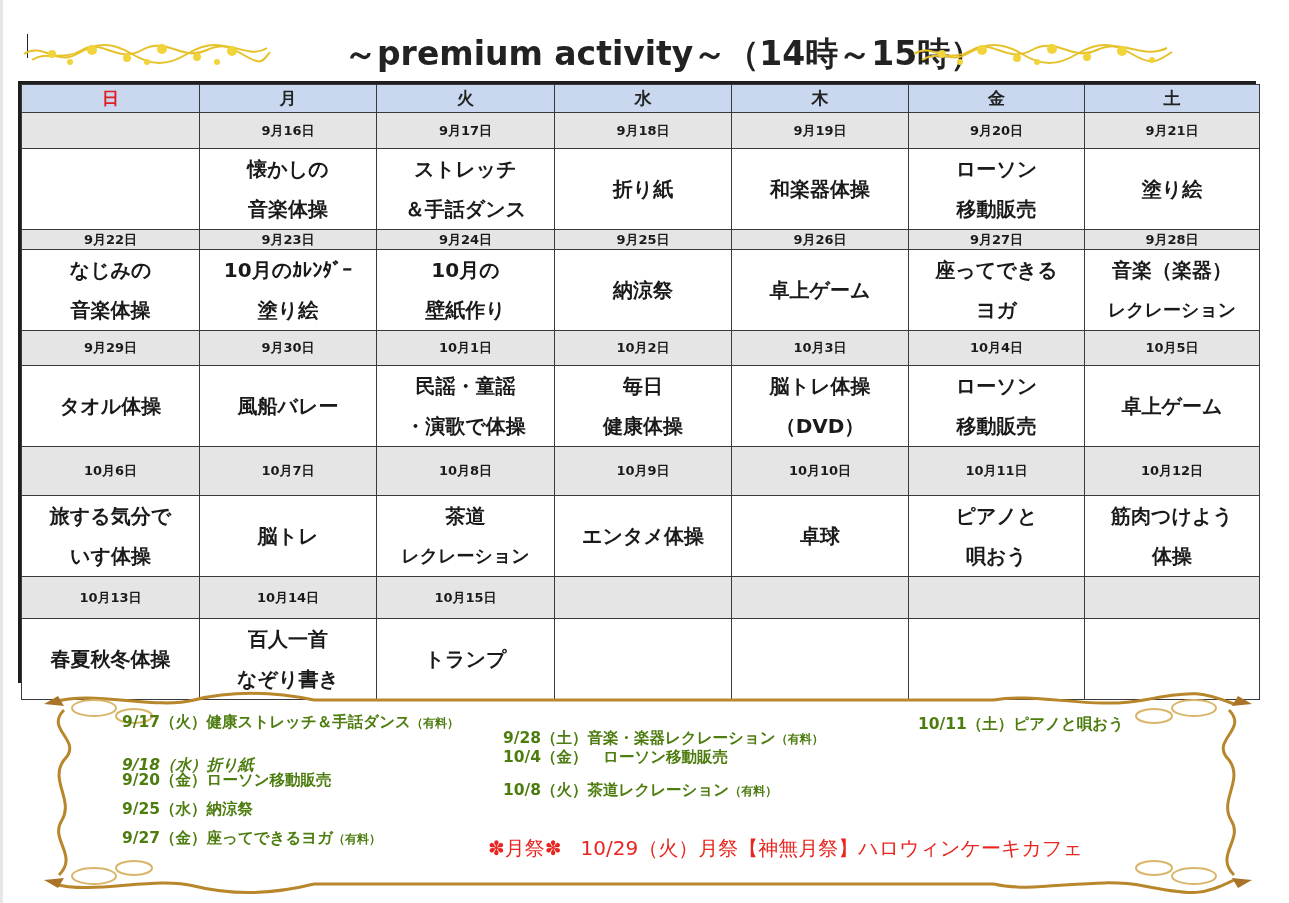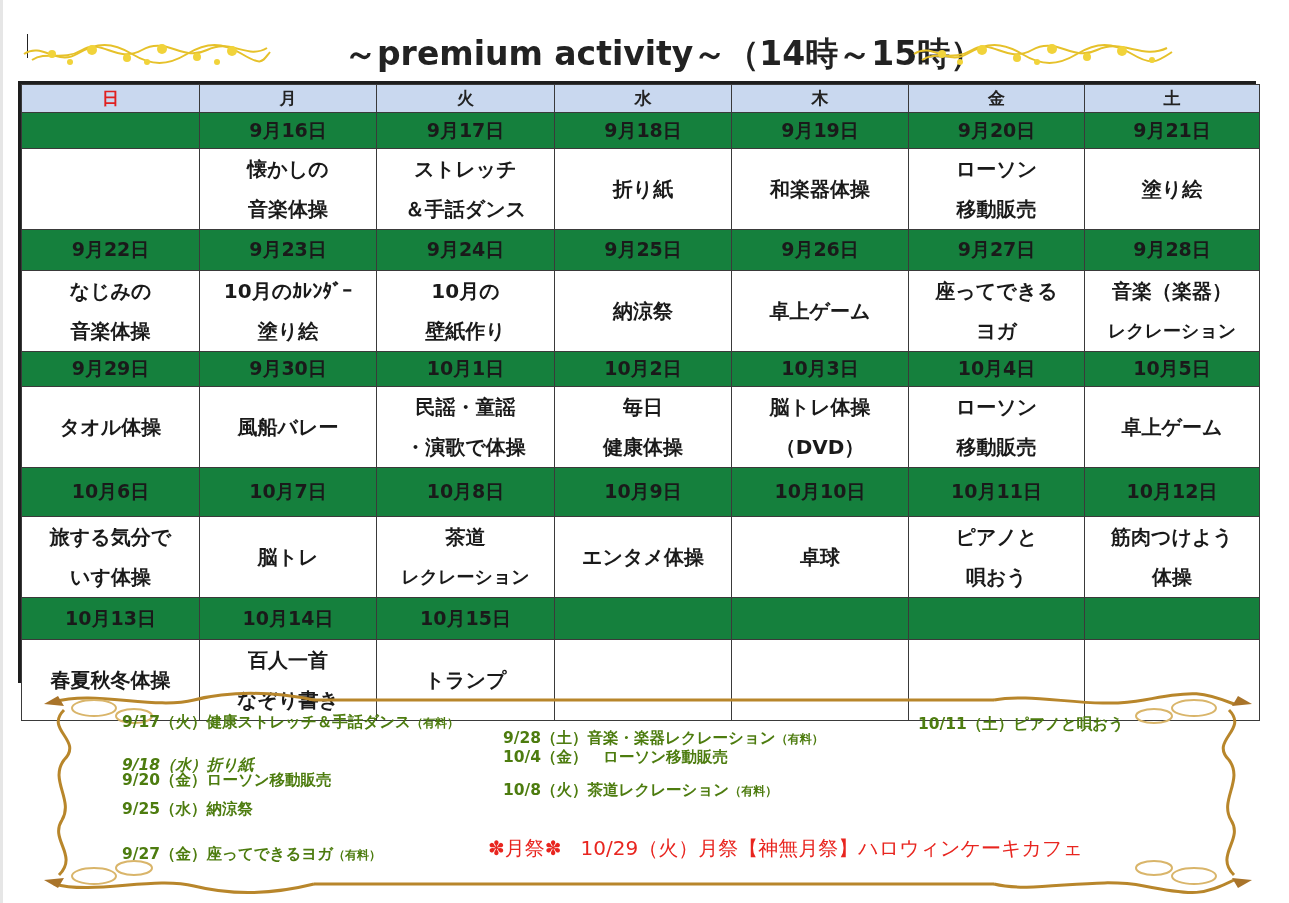--- a/index.html
+++ b/index.html
@@ -18,21 +18,21 @@
                 color: #222; letter-spacing: 0; white-space: nowrap; }
 
   
   .schedule { position: absolute; left: 18px; top: 81px; width: 1238px; height: 602px;
               border: 3px solid #1e1e1e; box-sizing: border-box; }
   table.grid { border-collapse: collapse; width: 100%; height: 100%; table-layout: fixed; }
   table.grid td { border: 1.5px solid #3a3a3a; text-align: center; vertical-align: middle;
                   padding: 0; font-weight: bold; }
   tr.dow-row td { background: #c9d8ef; height: 27px; font-size: 17px; color: #222; }
   tr.dow-row td.sun { color: #e02020; }
-  tr.date-row td { background: #15803d; font-size: 19px; color: #1a1a1a; }
+  tr.date-row td { background: #e5e5e5; font-size: 13px; color: #1a1a1a; }
   tr.act-row td { background: #ffffff; font-size: 20px; line-height: 40px; color: #1a1a1a; }
   tr.act-row td .line { display: block; white-space: nowrap; }
   tr.act-row td .small { font-size: 18px; }
 
   
   .notes { position: absolute; left: 34px; top: 690px; width: 1228px; height: 205px; }
   .notes svg.frame { position: absolute; left: 0; top: 0; width: 100%; height: 100%; }
   .note { position: absolute; font-weight: bold; font-size: 15.5px; color: #4d7c0f; white-space: nowrap; }
   .note .paid { font-size: 12px; }
   .festival { position: absolute; left: 487px; top: 145px; font-size: 20px; font-weight: normal;
@@ -136,21 +136,21 @@
           </td>
       <td>
             <span class="line">ローソン</span>
             <span class="line">移動販売</span>
           </td>
       <td>
             <span class="line">塗り絵</span>
           </td>
     </tr>
 
-    <tr class="date-row" style="height:41px">
+    <tr class="date-row" style="height:20px">
       <td>9月22日</td>
       <td>9月23日</td>
       <td>9月24日</td>
       <td>9月25日</td>
       <td>9月26日</td>
       <td>9月27日</td>
       <td>9月28日</td>
     </tr>
     <tr class="act-row" style="height:81px">
       <td>
@@ -311,21 +311,21 @@
         <path d="M10 190 l14 8 l6 -10 z"></path>
       <path d="M1218 14 l-14 -8 l-6 10 z"></path>
         <path d="M1218 190 l-14 8 l-6 -10 z"></path>
     </g>
   </svg>
 
   <div class="note" style="left:88px; top:22px;"><span>9/17（火）</span><span>健康ストレッチ＆手話ダンス</span><span class="paid">（有料）</span></div>
   <div class="note" style="left:88px; top:65px;font-style:italic;"><span>9/18（水）</span><span>折り紙</span></div>
   <div class="note" style="left:88px; top:80px;"><span>9/20（金）</span><span>ローソン移動販売</span></div>
   <div class="note" style="left:88px; top:109px;"><span>9/25（水）</span><span>納涼祭</span></div>
-  <div class="note" style="left:88px; top:138px;margin-top:16px;"><span>9/27（金）</span><span>座ってできるヨガ</span><span class="paid">（有料）</span></div>
+  <div class="note" style="left:88px; top:138px;"><span>9/27（金）</span><span>座ってできるヨガ</span><span class="paid">（有料）</span></div>
 
   <div class="note" style="left:469px; top:38px;"><span>9/28（土）</span><span>音楽・楽器レクレーション</span><span class="paid">（有料）</span></div>
   <div class="note" style="left:469px; top:57px;"><span>10/4（金）</span><span>　ローソン移動販売</span></div>
   <div class="note" style="left:469px; top:90px;"><span>10/8（火）</span><span>茶道レクレーション</span><span class="paid">（有料）</span></div>
 
   <div class="note" style="left:884px; top:24px;"><span>10/11（土）</span><span>ピアノと唄おう</span></div>
 
   <div class="festival" style="left:454px;">
     <span class="flower">✽</span><span>月祭</span><span class="flower">✽</span>
     &nbsp;&nbsp;<span>10/29（火）月祭【神無月祭】ハロウィンケーキカフェ</span>

